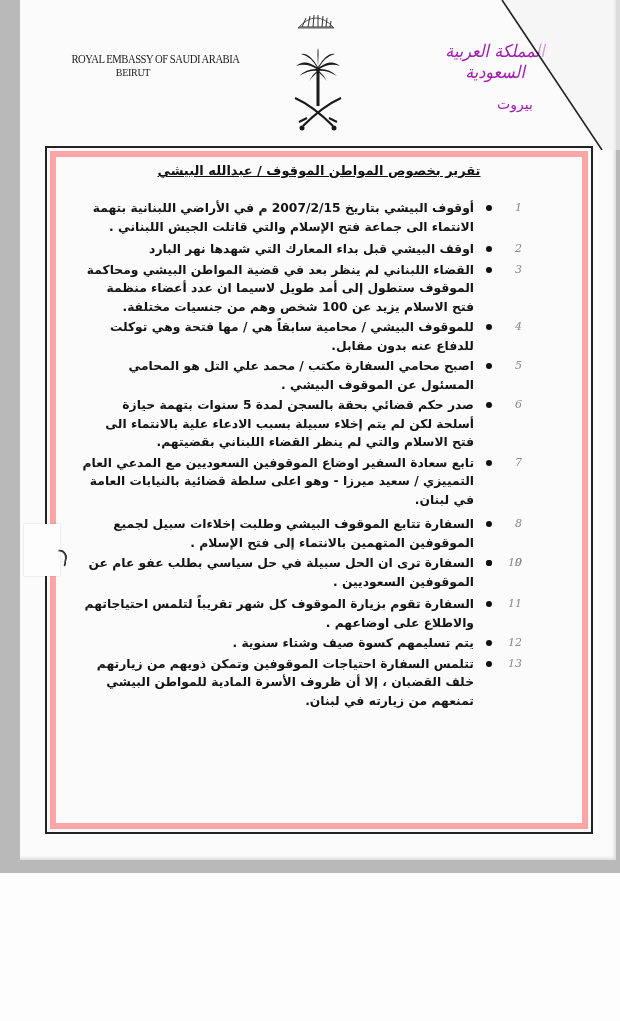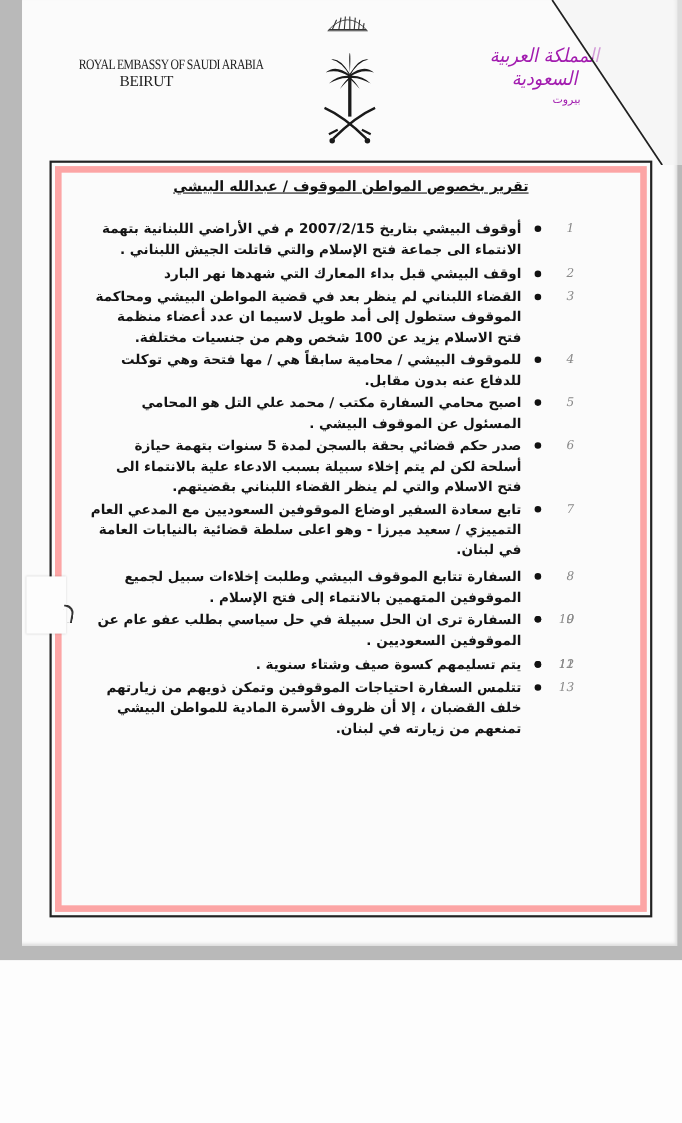--- a/index.html
+++ b/index.html
@@ -17,37 +17,37 @@
       background: #fbfbfb;
       box-shadow: inset -2px -2px 3px rgba(0,0,0,0.12);
     }
     .header-en {
       position: absolute; left: 58px; top: 52px; width: 150px;
       text-align: center; color: #1c1c1c;
       font-family: "Liberation Serif", serif;
       line-height: 1.05;
     }
     .header-en .l1 { font-size: 13px; letter-spacing: -0.6px; transform: scaleX(0.82); transform-origin: center; white-space: nowrap; display:block; }
-    .header-en .l2 { font-size: 14px; letter-spacing: -0.3px; margin-top: 2px; display:block; }
+    .header-en .l2 { font-size: 10px; letter-spacing: -0.3px; margin-top: 2px; display:block; }
     .emblem-top {
       position: absolute; left: 296px; top: 12px; width: 40px; height: 18px;
     }
     .emblem {
       position: absolute; left: 293px; top: 48px; width: 50px; height: 84px;
     }
     .header-ar {
       position: absolute; left: 415px; top: 42px; width: 160px; text-align: center;
       direction: rtl; color: #a21caf;
     }
     .header-ar .cal {
       font-family: "DejaVu Serif", serif; font-size: 16px; font-style: italic;
       letter-spacing: -1px; display:block; transform: scaleY(1.1);
     }
     .header-ar .city {
-      font-family: "DejaVu Sans", sans-serif; font-size: 10px; display:block; margin-top: 6px;
+      font-family: "DejaVu Sans", sans-serif; font-size: 14px; display:block; margin-top: 16px;
       padding-left: 40px;
     }
     .fold-line {
       position: absolute; left: 470px; top: 0; width: 170px; height: 150px; pointer-events: none;
     }
     .box {
       position: absolute; left: 45px; top: 146px; width: 544px; height: 684px;
       border: 2px solid #222;
     }
     .box-inner {
@@ -187,20 +187,21 @@
         <span class="hand-num">9</span>
       </li>
       <li class="item" style="margin-bottom:4px">
         <span class="bullet"></span>
         <span class="hand-num">10</span>
         <span>السفارة ترى ان الحل سبيلة في حل سياسي بطلب عفو عام عن الموقوفين السعوديين .</span>
       </li>
       <li class="item" style="margin-bottom:2px">
         <span class="bullet"></span>
         <span class="hand-num">11</span>
+        <span>السفارة تقوم بزيارة الموقوف كل شهر تقريباً لتلمس احتياجاتهم والاطلاع على اوضاعهم  .</span>
       </li>
       <li class="item" style="margin-bottom:2px">
         <span class="bullet"></span>
         <span class="hand-num">12</span>
         <span>يتم تسليمهم كسوة صيف وشتاء سنوية .</span>
       </li>
       <li class="item">
         <span class="bullet"></span>
         <span class="hand-num">13</span>
         <span>تتلمس السفارة احتياجات الموقوفين وتمكن ذويهم من زيارتهم خلف القضبان ، إلا أن ظروف الأسرة المادية للمواطن البيشي تمنعهم من زيارته في لبنان.</span>

